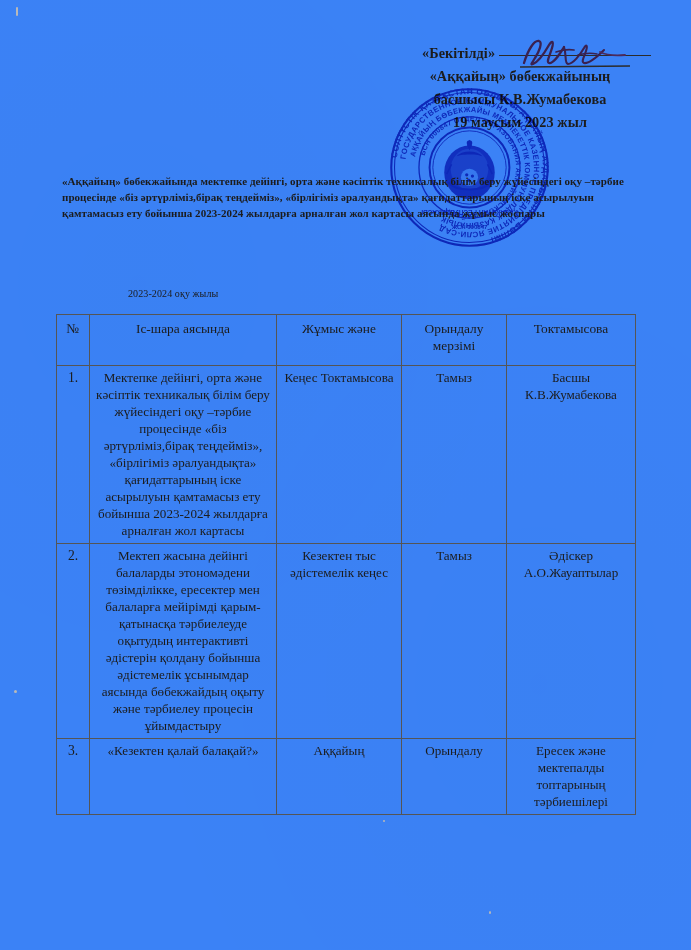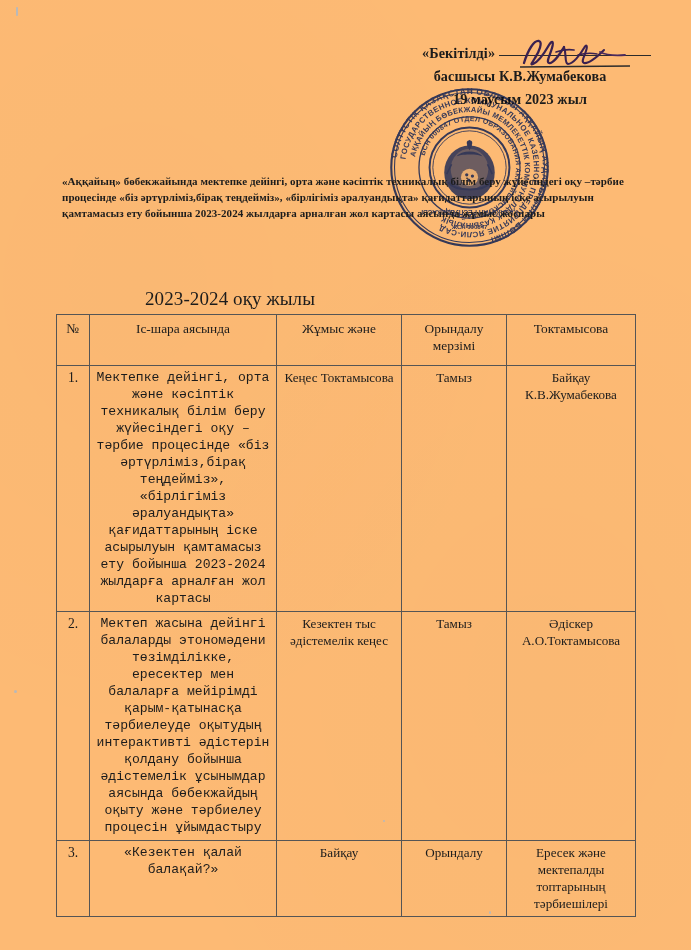--- a/index.html
+++ b/index.html
@@ -15,21 +15,21 @@
     color: #1c1c1c;
     position: relative;
     overflow: hidden;
     -webkit-font-smoothing: antialiased;
   }
 
   
   .page {
     position: absolute;
     inset: 0;
-    background: #fdba74;
+    background: #3b82f6;
   }
   .scan-tint {
     position: absolute;
     inset: 0;
     background:
       radial-gradient(ellipse at 20% 30%, rgba(0,0,0,0.012) 0%, rgba(0,0,0,0) 55%),
       radial-gradient(ellipse at 78% 72%, rgba(0,0,0,0.010) 0%, rgba(0,0,0,0) 58%);
     pointer-events: none;
   }
 
@@ -96,22 +96,22 @@
     font-weight: bold;
     font-size: 11px;
     line-height: 1.44;
     letter-spacing: 0.05px;
   }
 
   
   .year-line {
     position: absolute;
     top: 288px;
-    left: 145px;
-    font-size: 19px;
+    left: 128px;
+    font-size: 10px;
     letter-spacing: 0.1px;
   }
 
   
   .plan-table {
     position: absolute;
     top: 314px;
     left: 56px;
     width: 579px;
     border-collapse: collapse;
@@ -136,41 +136,42 @@
   .col-cont  { width: 187px; }
   .col-type  { width: 125px; }
   .col-date  { width: 105px; }
   .col-resp  { width: 129px; }
 
   .cell-num {
     font-weight: bold;
     font-size: 13.6px;
     padding-top: 5px;
   }
-  .cell-body { padding-top: 5px; font-family: Liberation Mono, monospace; }
+  .cell-body { padding-top: 5px; }
   .cell-top  { padding-top: 5px; }
 
   
   .speck {
     position: absolute;
     background: #b9b9b9;
     border-radius: 50%;
     pointer-events: none;
   }
 </style>
 </head>
 <body>
 
 <div class="page">
   <div class="scan-tint"></div>
 
   <div class="approval">
     <span class="approval-line1">
       <span>«Бекітілді»</span><span class="sig-rule"></span>
     </span>
+    <span class="approval-line">«Аққайың»  бөбекжайының</span>
     <span class="approval-line">басшысы К.В.Жумабекова</span>
     <span class="approval-line">19 маусым 2023 жыл</span>
   </div>
 
   <svg class="signature" viewBox="0 0 120 34">
     <g fill="none" stroke="#3a2150" stroke-linecap="round" stroke-linejoin="round">
       <path d="M12 27 C16 14, 22 4, 27 5 C31 6, 27 16, 23 22 C20 27, 18 29, 21 28 C26 26, 33 16, 37 9
                C40 4, 42 5, 40 12 C38 19, 34 26, 37 27 C41 28, 48 18, 52 11" stroke-width="2.3"></path>
       <path d="M44 16 C50 14, 57 13, 62 14" stroke-width="1.7"></path>
       <path d="M52 11 C55 19, 52 27, 56 28 C61 28, 68 19, 72 12 C74 8, 76 9, 74 15
@@ -253,33 +254,33 @@
         <th>Орындалу мерзімі</th>
         <th>Токтамысова</th>
       </tr>
     </thead>
     <tbody>
       <tr>
         <td class="cell-num">1.</td>
         <td class="cell-body">Мектепке дейінгі, орта және кәсіптік техникалық білім беру жүйесіндегі оқу –тәрбие процесінде «біз әртүрліміз,бірақ теңдейміз», «бірлігіміз әралуандықта» қағидаттарының іске асырылуын қамтамасыз ету бойынша 2023-2024 жылдарға арналған жол картасы</td>
         <td class="cell-top">Кеңес Токтамысова</td>
         <td class="cell-top">Тамыз</td>
-        <td class="cell-top">Байқау К.В.Жумабекова</td>
+        <td class="cell-top">Басшы К.В.Жумабекова</td>
       </tr>
       <tr>
         <td class="cell-num">2.</td>
         <td class="cell-body">Мектеп жасына дейінгі балаларды этономәдени төзімділікке, ересектер мен балаларға мейірімді қарым-қатынасқа тәрбиелеуде оқытудың интерактивті әдістерін қолдану бойынша әдістемелік ұсынымдар аясында бөбекжайдың оқыту және тәрбиелеу процесін ұйымдастыру</td>
         <td class="cell-top">Кезектен тыс әдістемелік кеңес</td>
         <td class="cell-top">Тамыз</td>
-        <td class="cell-top">Әдіскер А.О.Токтамысова</td>
+        <td class="cell-top">Әдіскер А.О.Жауаптылар</td>
       </tr>
       <tr>
         <td class="cell-num">3.</td>
         <td class="cell-body">«Кезектен қалай балақай?»</td>
-        <td class="cell-top">Байқау</td>
+        <td class="cell-top">Аққайың</td>
         <td class="cell-top">Орындалу</td>
         <td class="cell-top">Ересек және мектепалды топтарының тәрбиешілері</td>
       </tr>
     </tbody>
   </table>
 
   <span class="speck" style="left:16px; top:7px;  width:2px; height:9px; border-radius:1px;"></span>
   <span class="speck" style="left:14px; top:690px; width:3px; height:3px;"></span>
   <span class="speck" style="left:383px; top:820px; width:2px; height:2px;"></span>
   <span class="speck" style="left:489px; top:911px; width:2px; height:3px;"></span>

